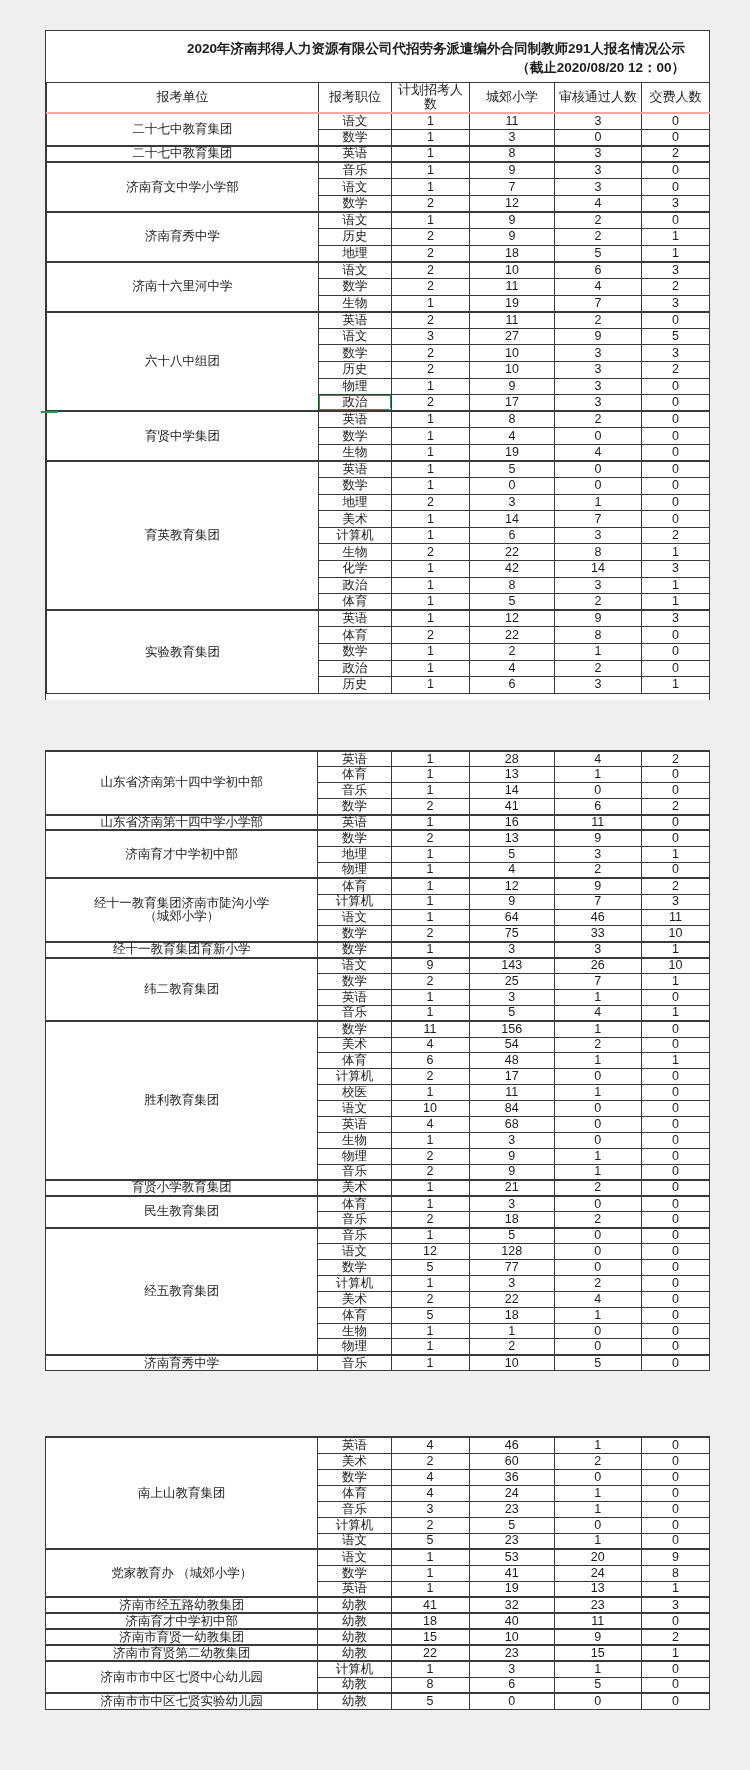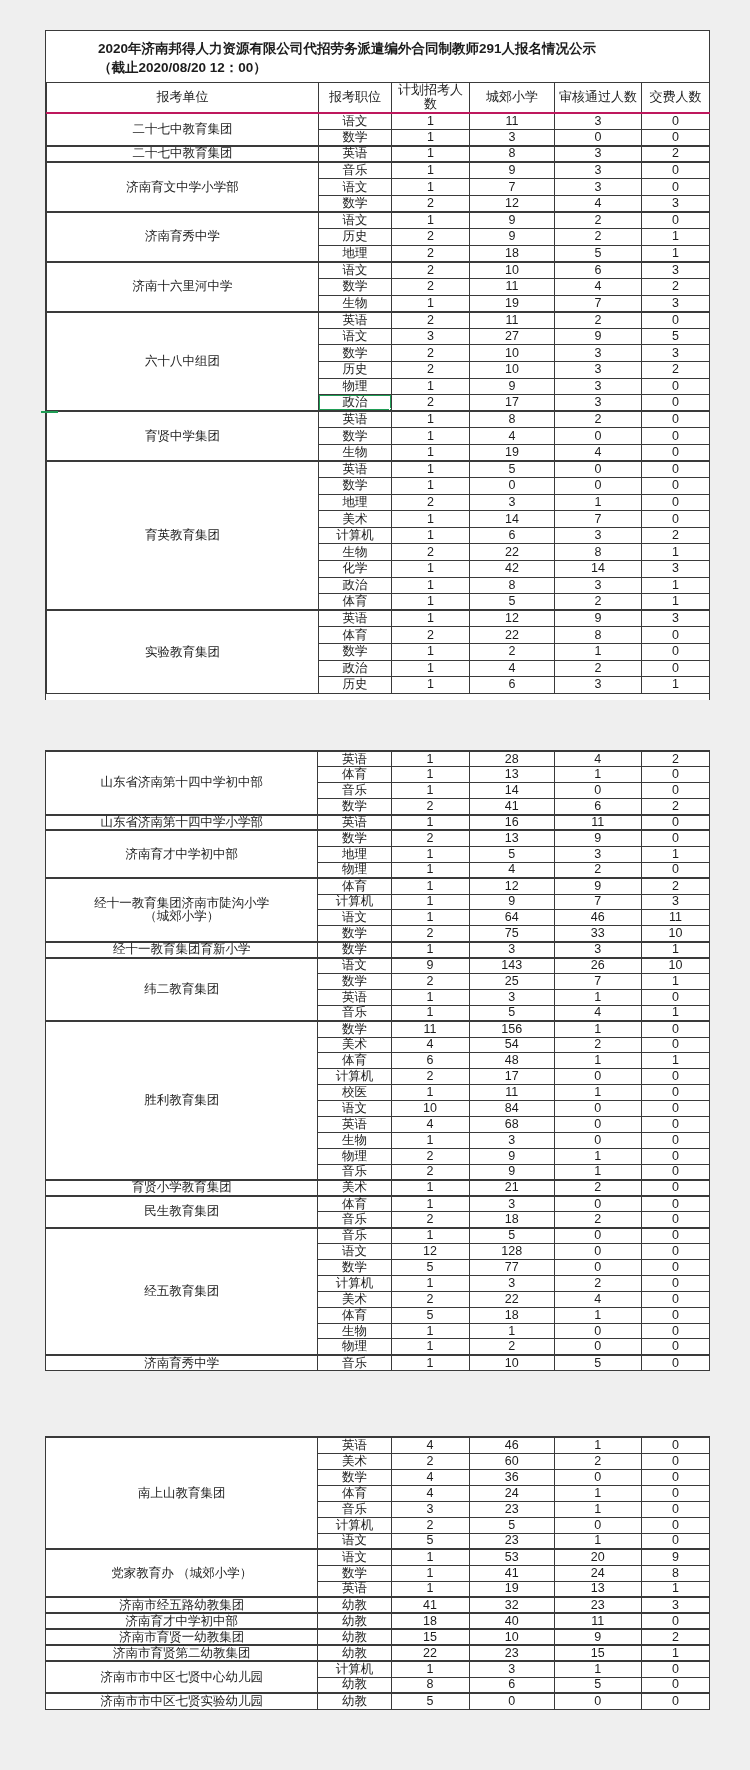--- a/index.html
+++ b/index.html
@@ -10,34 +10,34 @@
     font-family:"Liberation Sans", sans-serif;
     color:#1c1c1c;
   }
   .page { position:relative; width:750px; height:1770px; overflow:hidden; }
   .sheet { position:absolute; left:45px; width:665px; background:#ffffff; }
   #sheet-0 { top:30px; border:1px solid #3a3a3a; border-bottom:none; padding-bottom:6px; }
   #sheet-1 { top:750px; }
   #sheet-2 { top:1436px; }
 
   .title {
-    text-align:left; font-weight:bold;
+    text-align:right; font-weight:bold;
     font-size:13.5px; line-height:19px;
     padding:8px 24px 5px;
     margin-left:28px;
   }
 
   table { border-collapse:collapse; table-layout:fixed; width:100%; background:#fff; }
   th, td {
     border:1px solid #3a3a3a;
     text-align:center; vertical-align:middle;
     overflow:hidden; white-space:pre-line;
     padding:0 3px;
   }
-  th { font-weight:normal; font-size:13px; height:30px; line-height:14px; border-bottom:2px solid #be185d; }
+  th { font-weight:normal; font-size:13px; height:30px; line-height:14px; border-bottom:2px solid #fca5a5; }
   td { font-size:12.5px; line-height:13px; }
   #sheet-0 td { height:16.6px; }
   #sheet-1 td { height:15.9px; }
   #sheet-2 td { height:16px; }
   tr.group-start td { border-top:2px solid #3a3a3a; }
   #sheet-1 table, #sheet-2 table { border:1px solid #3a3a3a; }
 
   
   td.sel-cell { position:relative; }
   .sel-box {

